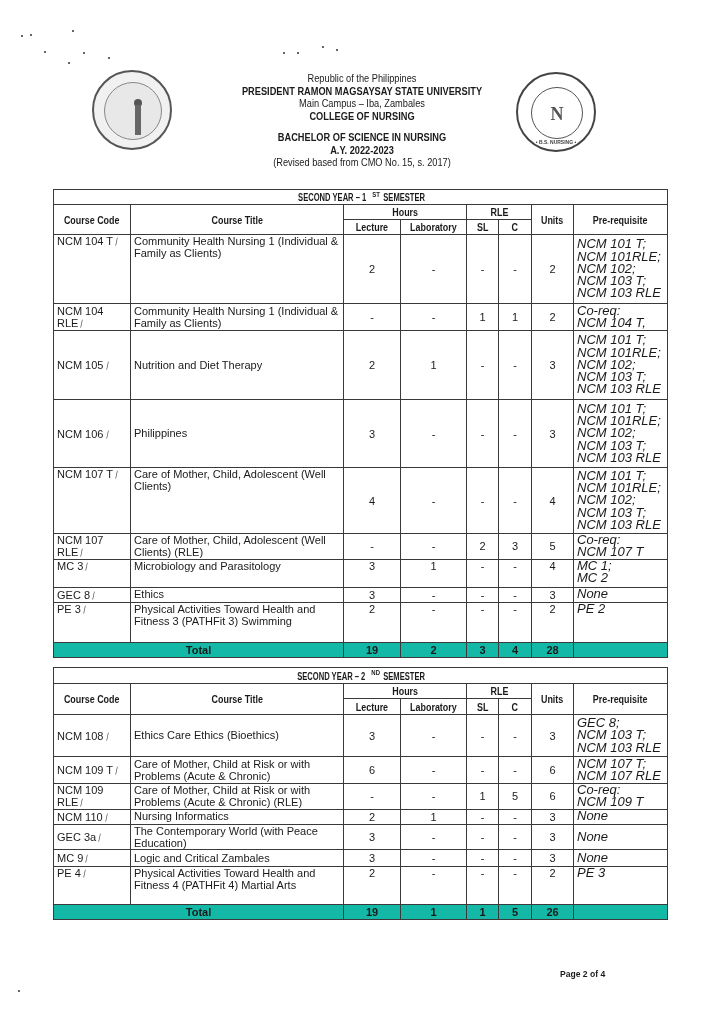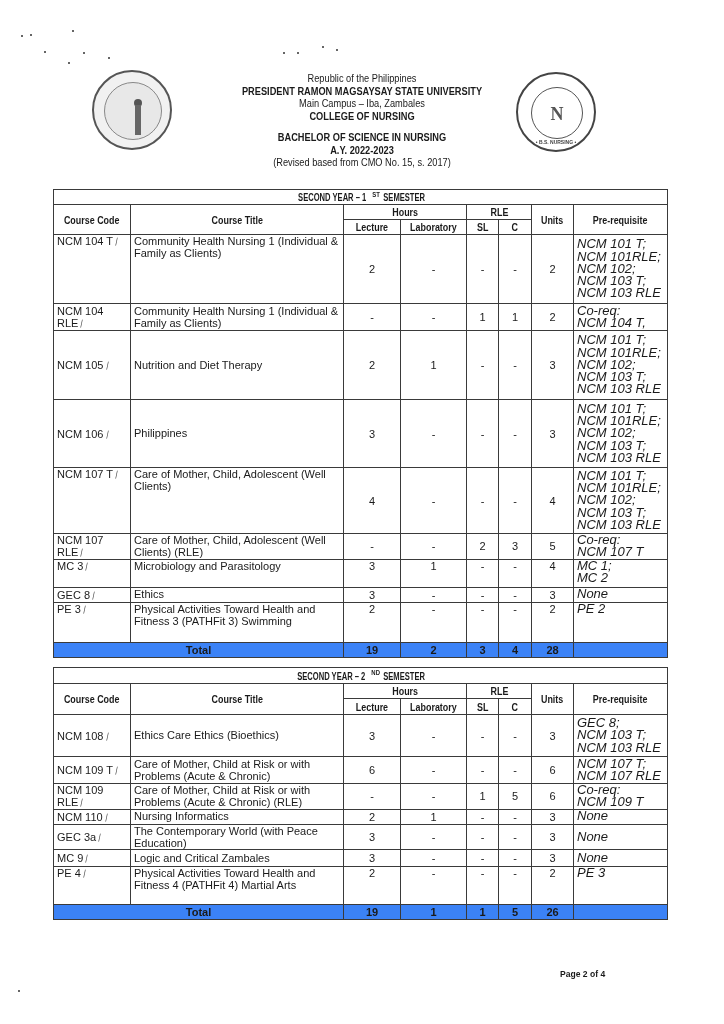--- a/index.html
+++ b/index.html
@@ -31,21 +31,21 @@
                table-layout:fixed; font-family:"Liberation Sans", sans-serif; font-size:11px; }
   table.curr td, table.curr th { border:1px solid #3a3a3a; padding:0 3px; vertical-align:middle; }
   table.curr th { font-weight:bold; font-size:10.5px; }
   .th-narrow { display:inline-block; transform:scaleX(0.85); }
   .sem-title { text-align:center; font-weight:bold; font-size:10.5px; }
   .sem-title span { display:inline-block; transform:scaleX(0.85); }
   .center { text-align:center; }
   .top { vertical-align:top !important; }
   .prereq { font-size:13px; line-height:12.3px;font-style:italic; }
   .title-cell { line-height:12.3px; }
-  .total-row td { background:#3b82f6; font-weight:bold; }
+  .total-row td { background:#14b8a6; font-weight:bold; }
   .total-row td.total-label { text-align:center; }
   .check { color:#444; font-size:10px; display:inline-block; transform:rotate(-20deg); }
   sup { font-size:7px; }
   .pagenum { position:absolute; left:560px; top:968px; font-size:9.5px; font-weight:bold;
              transform:scaleX(0.9); transform-origin:left top; }
 </style>
 </head>
 <body>
 
 <div class="speck" style="left:21px;top:35px"></div>

